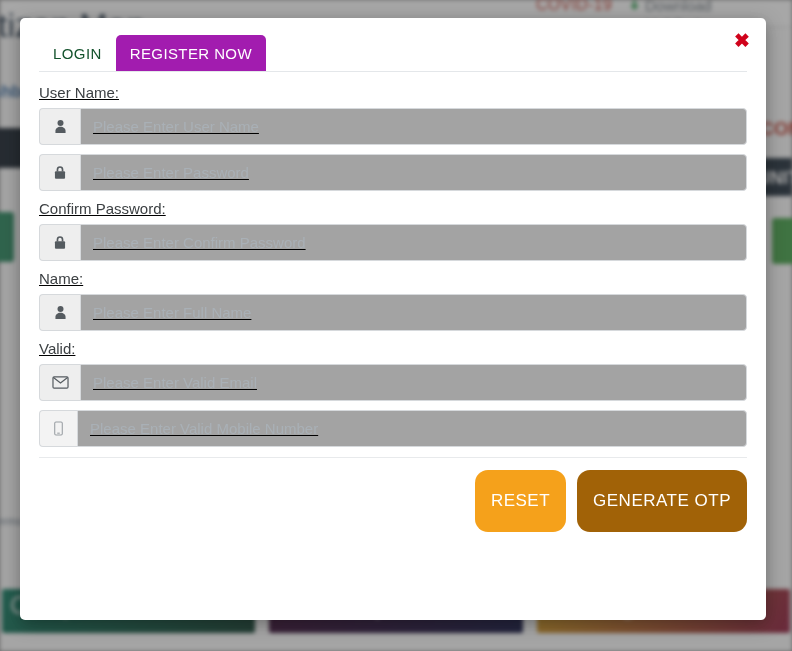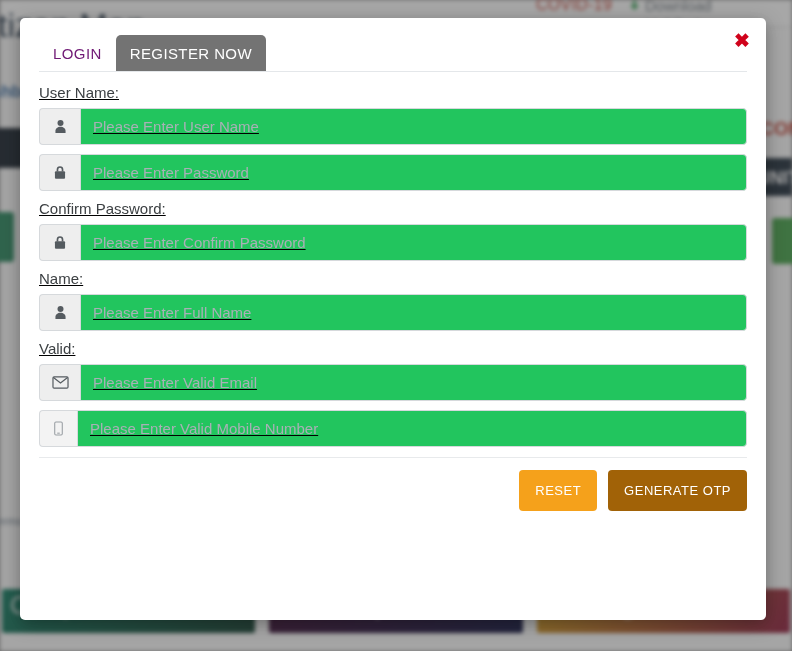--- a/index.html
+++ b/index.html
@@ -202,29 +202,29 @@
     border-bottom: 1px solid #e4e7ea;
     display: flex;
     align-items: stretch;
   }
   .tab {
     display: flex;
     align-items: center;
     padding: 0 14px;
     font-size: 15px;
     letter-spacing: .4px;
-    color: #701a75;
+    color: #14532d;
     cursor: pointer;
     border-radius: 5px 5px 0 0;
     background: transparent;
     border: none;
     font-family: inherit;
   }
   .tab.active {
-    background: #737373;
+    background: #a21caf;
     color: #ffffff;
   }
   .form-body {
     padding: 12px 19px 0 19px;
     text-decoration: underline;
   }
   .field {
     margin-bottom: 9px;
   }
   .field label {
@@ -258,42 +258,42 @@
   }
   .addon svg { display: block; }
   .input-group input {
     flex: 1 1 auto;
     min-width: 0;
     border: 1px solid #d6d9dc;
     border-radius: 0 4px 4px 0;
     padding: 0 12px;
     font-size: 15px;
     color: #3c4043;
-    background: #22c55e;
+    background: #a3a3a3;
     font-family: inherit;
     outline: none;
   }
   .input-group input::placeholder {
     color: #a9b0b6;
   }
   .modal-footer {
     margin: 10px 19px 0 19px;
     border-top: 1px solid #e8eaec;
     padding-top: 12px;
     display: flex;
     justify-content: flex-end;
     gap: 11px;
   }
   .btn {
     border: none;
-    border-radius: 4px;
-    font-size: 13px;
+    border-radius: 13px;
+    font-size: 17px;
     letter-spacing: .5px;
     color: #ffffff;
-    padding: 13px 16px;
+    padding: 21px 16px;
     cursor: pointer;
     font-family: inherit;
   }
   .btn-reset { background: #f5a11b; }
   .btn-otp   { background: #a16207; }
 </style>
 </head>
 <body>
 
 <div id="page-backdrop">

